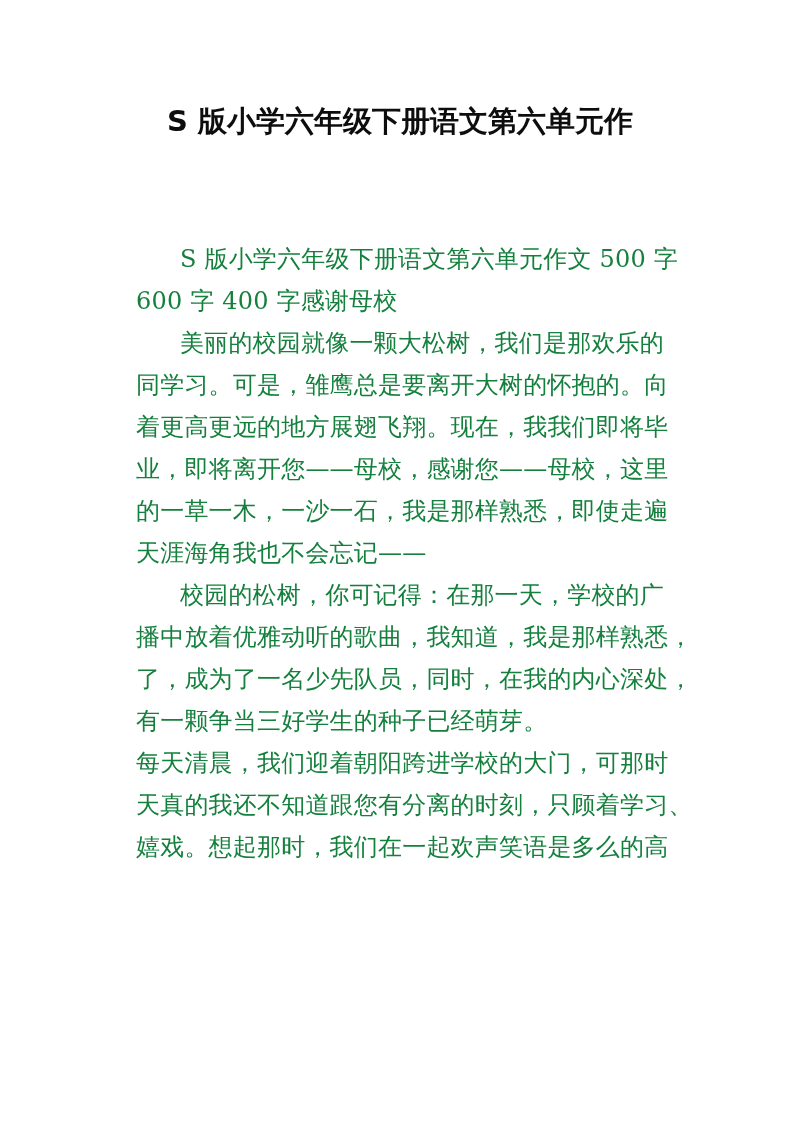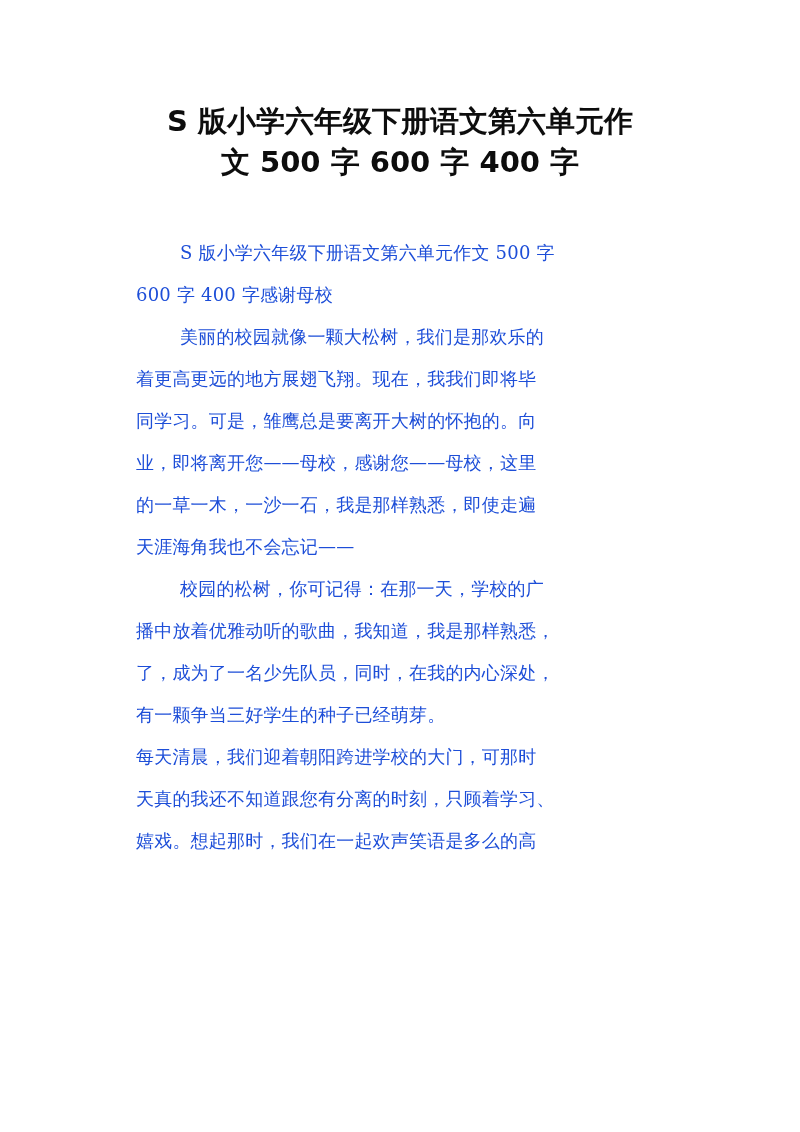--- a/index.html
+++ b/index.html
@@ -32,56 +32,55 @@
       font-size: 29px;
       line-height: 40px;
       letter-spacing: 0px;
       color: #0d0d0d;
     }
     .title.l1 { top: 101px; }
     .title.l2 { top: 142px; }
     .body-text {
       position: absolute;
       left: 136px;
-      top: 232px;
+      top: 238px;
       width: 530px;
       font-family: "DejaVu Serif", "Liberation Serif", serif;
-      font-size: 18px;
-      color: #1d4ed8;
+      font-size: 24px;
+      color: #15803d;
     }
     .line {
       height: 42px;
       line-height: 42px;
       white-space: nowrap;
       letter-spacing: 0.2px;
     }
     .line.indent {
       padding-left: 44px;
     }
   </style>
 </head>
 <body>
 
 <div class="page">
 
   <div class="title l1">S 版小学六年级下册语文第六单元作</div>
-  <div class="title l2">文 500 字 600 字 400 字</div>
 
   <div class="body-text">
 
     <div>
       <div class="line indent">S 版小学六年级下册语文第六单元作文 500 字</div>
       <div class="line">600 字 400 字感谢母校</div>
     </div>
 
 
     <div>
       <div class="line indent">美丽的校园就像一颗大松树，我们是那欢乐的</div>
+      <div class="line">同学习。可是，雏鹰总是要离开大树的怀抱的。向</div>
       <div class="line">着更高更远的地方展翅飞翔。现在，我我们即将毕</div>
-      <div class="line">同学习。可是，雏鹰总是要离开大树的怀抱的。向</div>
       <div class="line">业，即将离开您——母校，感谢您——母校，这里</div>
       <div class="line">的一草一木，一沙一石，我是那样熟悉，即使走遍</div>
       <div class="line">天涯海角我也不会忘记——</div>
     </div>
 
     <div>
       <div class="line indent">校园的松树，你可记得：在那一天，学校的广</div>
       <div class="line">播中放着优雅动听的歌曲，我知道，我是那样熟悉，</div>
       <div class="line">了，成为了一名少先队员，同时，在我的内心深处，</div>
       <div class="line">有一颗争当三好学生的种子已经萌芽。</div>

